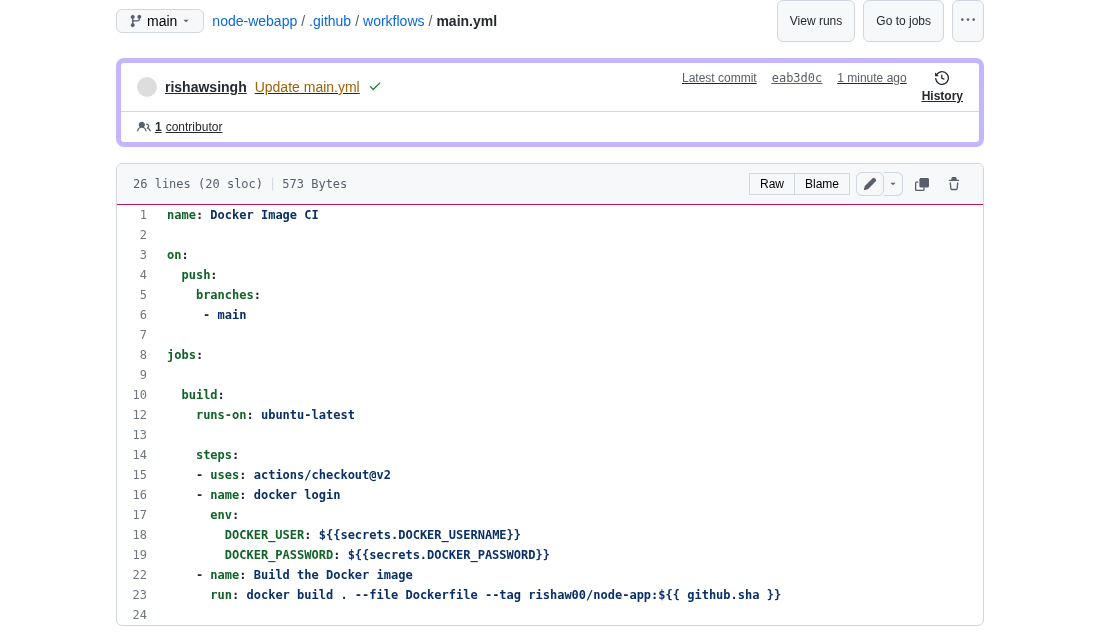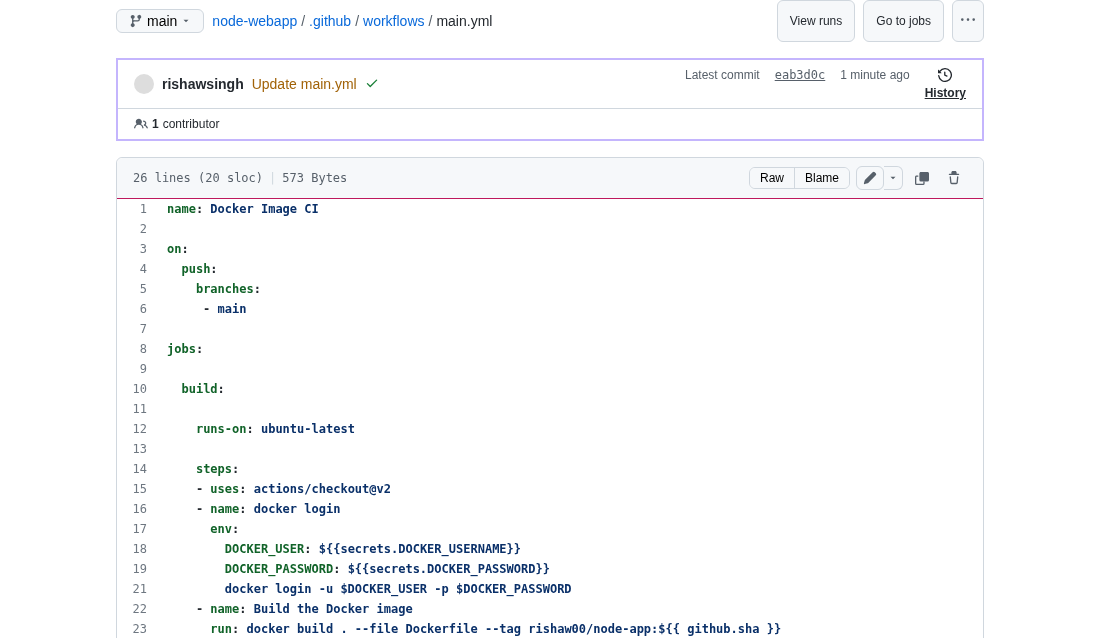--- a/index.html
+++ b/index.html
@@ -6,44 +6,44 @@
     body { font-family: -apple-system, BlinkMacSystemFont, "Segoe UI", Helvetica, Arial, sans-serif; font-size: 14px; color: #24292f; background: #fff; }
     .container { max-width: 900px; margin: 0 auto; padding: 0 16px; }
     
     .top-row { display: flex; align-items: center; justify-content: space-between; margin-bottom: 16px; }
     .breadcrumb-wrap { display: flex; align-items: center; gap: 8px; }
     .branch-btn { display: inline-flex; align-items: center; gap: 4px; border: 1px solid #d0d7de; border-radius: 6px; padding: 3px 12px; background: #f6f8fa; font-size: 14px; cursor: pointer; }
     .branch-btn svg { width: 14px; height: 14px; fill: #57606a; }
     .breadcrumb { font-size: 14px; }
     .breadcrumb a { color: #0969da; text-decoration: none; }
     .breadcrumb .sep { color: #57606a; margin: 0 4px; }
-    .breadcrumb .final { font-weight: 400; color: #24292f; }
+    .breadcrumb .final { font-weight: 700; color: #24292f; }
     .top-actions { display: flex; gap: 8px; }
     .btn { border: 1px solid #d0d7de; border-radius: 6px; padding: 13px 12px; background: #f6f8fa; font-size: 12px; cursor: pointer; color: #24292f; }
     .btn-more { padding: 3px 8px; }
     
-    .commit-box { border: 2px solid #c4b5fd; border-radius: 0; margin-bottom: 16px; }
+    .commit-box { border: 5px solid #c4b5fd; border-radius: 8px; margin-bottom: 16px; text-decoration: underline; }
     .commit-row { display: flex; align-items: center; justify-content: space-between; padding: 8px 16px; background: #fff; border-bottom: 1px solid #d0d7de; border-radius: 6px 6px 0 0; }
     .commit-left { display: flex; align-items: center; gap: 8px; }
     .avatar { width: 20px; height: 20px; border-radius: 50%; background: #ddd; display: inline-block; }
     .author { font-weight: 600; font-size: 14px; }
     .commit-msg { font-size: 14px; color: #a16207; }
     .commit-check { color: #1a7f37; }
     .commit-right { display: flex; align-items: flex-start; gap: 15px; font-size: 12px; color: #57606a; }
     .commit-sha { font-family: ui-monospace, monospace; color: #57606a; }
     .history-link { display: flex; align-items: center; gap: 4px; font-weight: 600; color: #24292f; flex-direction: column; }
     .contrib-row { padding: 8px 16px; font-size: 12px; display: flex; align-items: center; gap: 4px; }
     .contrib-row strong { font-weight: 600; }
     
     .file-box { border: 1px solid #d0d7de; border-radius: 6px; margin-bottom: 16px; }
     .file-header { display: flex; align-items: center; justify-content: space-between; padding: 8px 16px; background: #f6f8fa; border-bottom: 1px solid #be185d; border-radius: 6px 6px 0 0; }
     .file-info { font-family: ui-monospace, monospace; font-size: 12px; color: #57606a; }
     .file-info .sep2 { margin: 0 6px; color: #d0d7de; }
     .file-actions { display: flex; align-items: center; gap: 0; }
-    .btn-group { display: inline-flex; border: 1px solid #d0d7de; border-radius: 6px; overflow: hidden; }
+    .btn-group { display: inline-flex; border: 1px solid #d0d7de; border-radius: 0; overflow: hidden; }
     .btn-group .gbtn { border: none; border-right: 1px solid #d0d7de; padding: 3px 10px; background: #f6f8fa; font-size: 12px; cursor: pointer; }
     .btn-group .gbtn:last-child { border-right: none; }
     .icon-btn { border: 1px solid #d0d7de; border-radius: 6px; padding: 4px 6px; background: #f6f8fa; cursor: pointer; margin-left: 6px; display: inline-flex; align-items: center; }
     .icon-btn svg { width: 14px; height: 14px; fill: #57606a; }
     .icon-plain { padding: 4px 6px; cursor: pointer; display: inline-flex; align-items: center; margin-left: 6px; }
     .icon-plain svg { width: 14px; height: 14px; fill: #57606a; }
     
     .code-area { font-family: ui-monospace, SFMono-Regular, Consolas, monospace; font-size: 12px; line-height: 20px; }
     .code-line { display: flex; }
     .line-num { width: 40px; text-align: right; padding-right: 10px; color: #6e7781; user-select: none; flex-shrink: 0; }
@@ -181,24 +181,20 @@
         </div>
         <div class="code-line">
           <div class="line-num">9</div>
           <div class="line-content"></div>
         </div>
         <div class="code-line">
           <div class="line-num">10</div>
           <div class="line-content">  <span class="pl-ent">build</span>:</div>
         </div>
         <div class="code-line">
-          <div class="line-num">11</div>
-          <div class="line-content"></div>
-        </div>
-        <div class="code-line">
           <div class="line-num">12</div>
           <div class="line-content">    <span class="pl-ent">runs-on</span>: <span class="pl-s">ubuntu-latest</span></div>
         </div>
         <div class="code-line">
           <div class="line-num">13</div>
           <div class="line-content"></div>
         </div>
         <div class="code-line">
           <div class="line-num">14</div>
           <div class="line-content">    <span class="pl-ent">steps</span>:</div>
@@ -217,24 +213,20 @@
         </div>
         <div class="code-line">
           <div class="line-num">18</div>
           <div class="line-content">        <span class="pl-ent">DOCKER_USER</span>: <span class="pl-s">${{secrets.DOCKER_USERNAME}}</span></div>
         </div>
         <div class="code-line">
           <div class="line-num">19</div>
           <div class="line-content">        <span class="pl-ent">DOCKER_PASSWORD</span>: <span class="pl-s">${{secrets.DOCKER_PASSWORD}}</span></div>
         </div>
         <div class="code-line">
-          <div class="line-num">21</div>
-          <div class="line-content"><span class="pl-s">        docker login -u $DOCKER_USER -p $DOCKER_PASSWORD</span></div>
-        </div>
-        <div class="code-line">
           <div class="line-num">22</div>
           <div class="line-content">    - <span class="pl-ent">name</span>: <span class="pl-s">Build the Docker image</span></div>
         </div>
         <div class="code-line">
           <div class="line-num">23</div>
           <div class="line-content">      <span class="pl-ent">run</span>: <span class="pl-s">docker build . --file Dockerfile --tag rishaw00/node-app:${{ github.sha }}</span></div>
         </div>
         <div class="code-line">
           <div class="line-num">24</div>
           <div class="line-content"></div>

